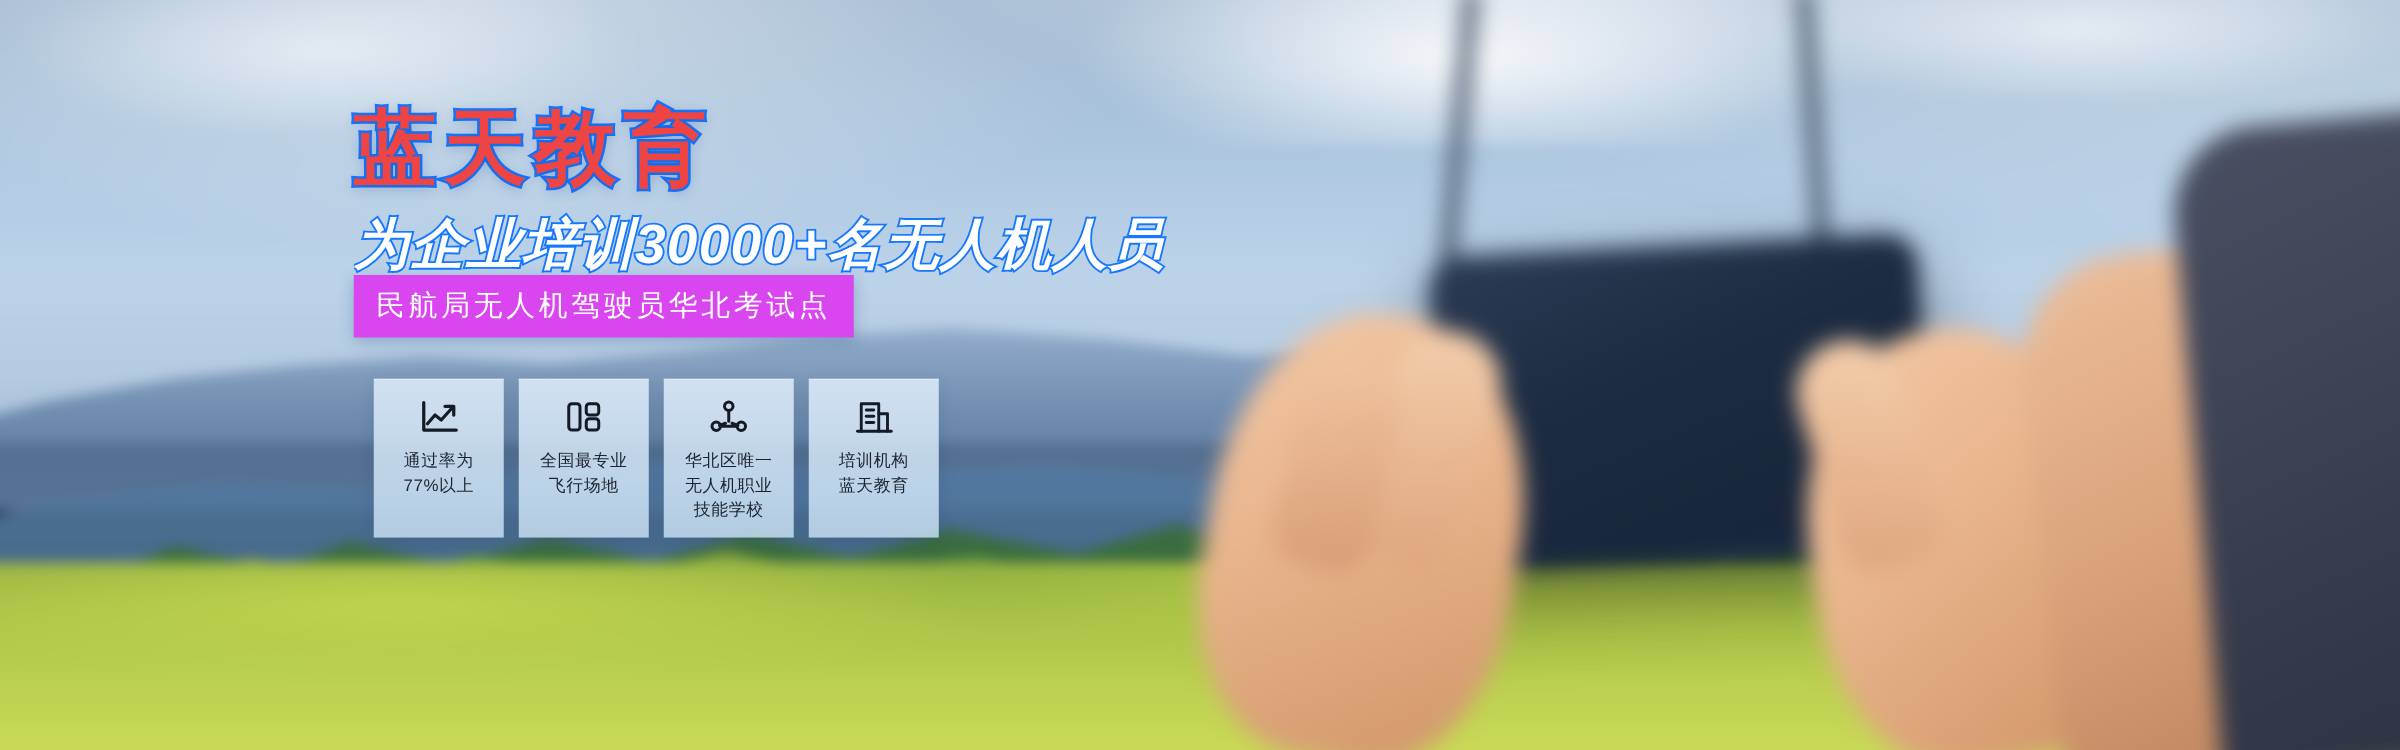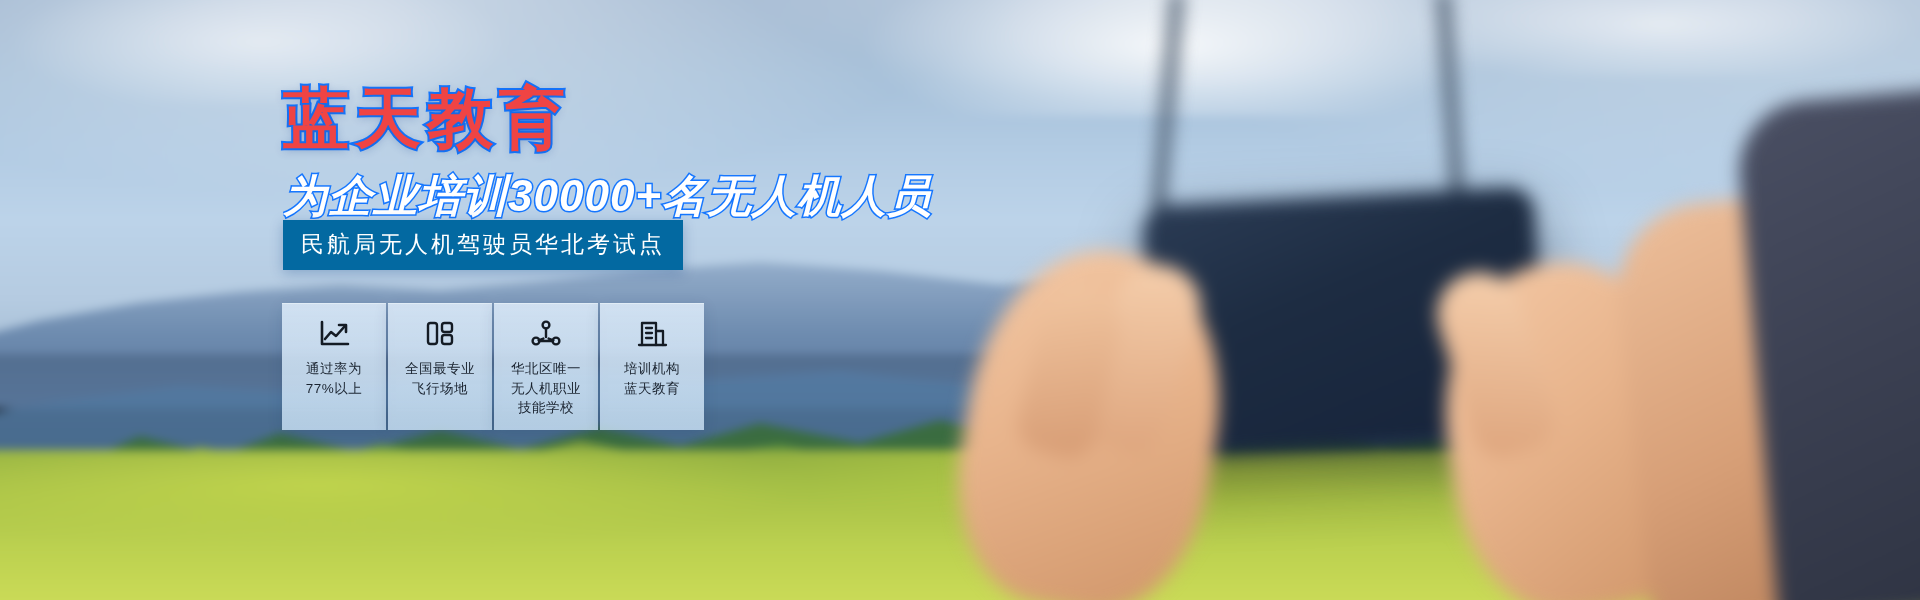--- a/index.html
+++ b/index.html
@@ -137,31 +137,31 @@
   .subtitle{
     position:absolute; left:283px; top:160px;
     font-size:44px; font-weight:bold; font-style:italic; letter-spacing:1px;
     color:#ffffff;
     -webkit-text-stroke:3px #1677ff;
     paint-order:stroke fill;
     white-space:nowrap; line-height:1.1;margin-top:12px;
   }
   .badge{
     position:absolute; left:283px; top:220px;
-    background:#0369a1;
+    background:#d946ef;
     color:#ffffff;
     font-size:23px; letter-spacing:3px;
     padding:9px 18px 10px 18px;
     white-space:nowrap;
     box-shadow:0 3px 12px rgba(10,60,130,.28);
   }
 
   .cards{
-    position:absolute; left:282px; top:303px;
-    display:flex; gap:2px;
+    position:absolute; left:299px; top:303px;
+    display:flex; gap:12px;
   }
   .card{
     width:104px; min-height:105px;
     background:linear-gradient(180deg, rgba(222,236,250,.86) 0%, rgba(205,228,247,.80) 100%);
     border-top:1px solid rgba(255,255,255,.55);
     display:flex; flex-direction:column; align-items:center;
     padding:14px 6px 12px 6px;
     box-shadow:0 4px 14px rgba(20,50,90,.14);
   }
   .card-icon{

